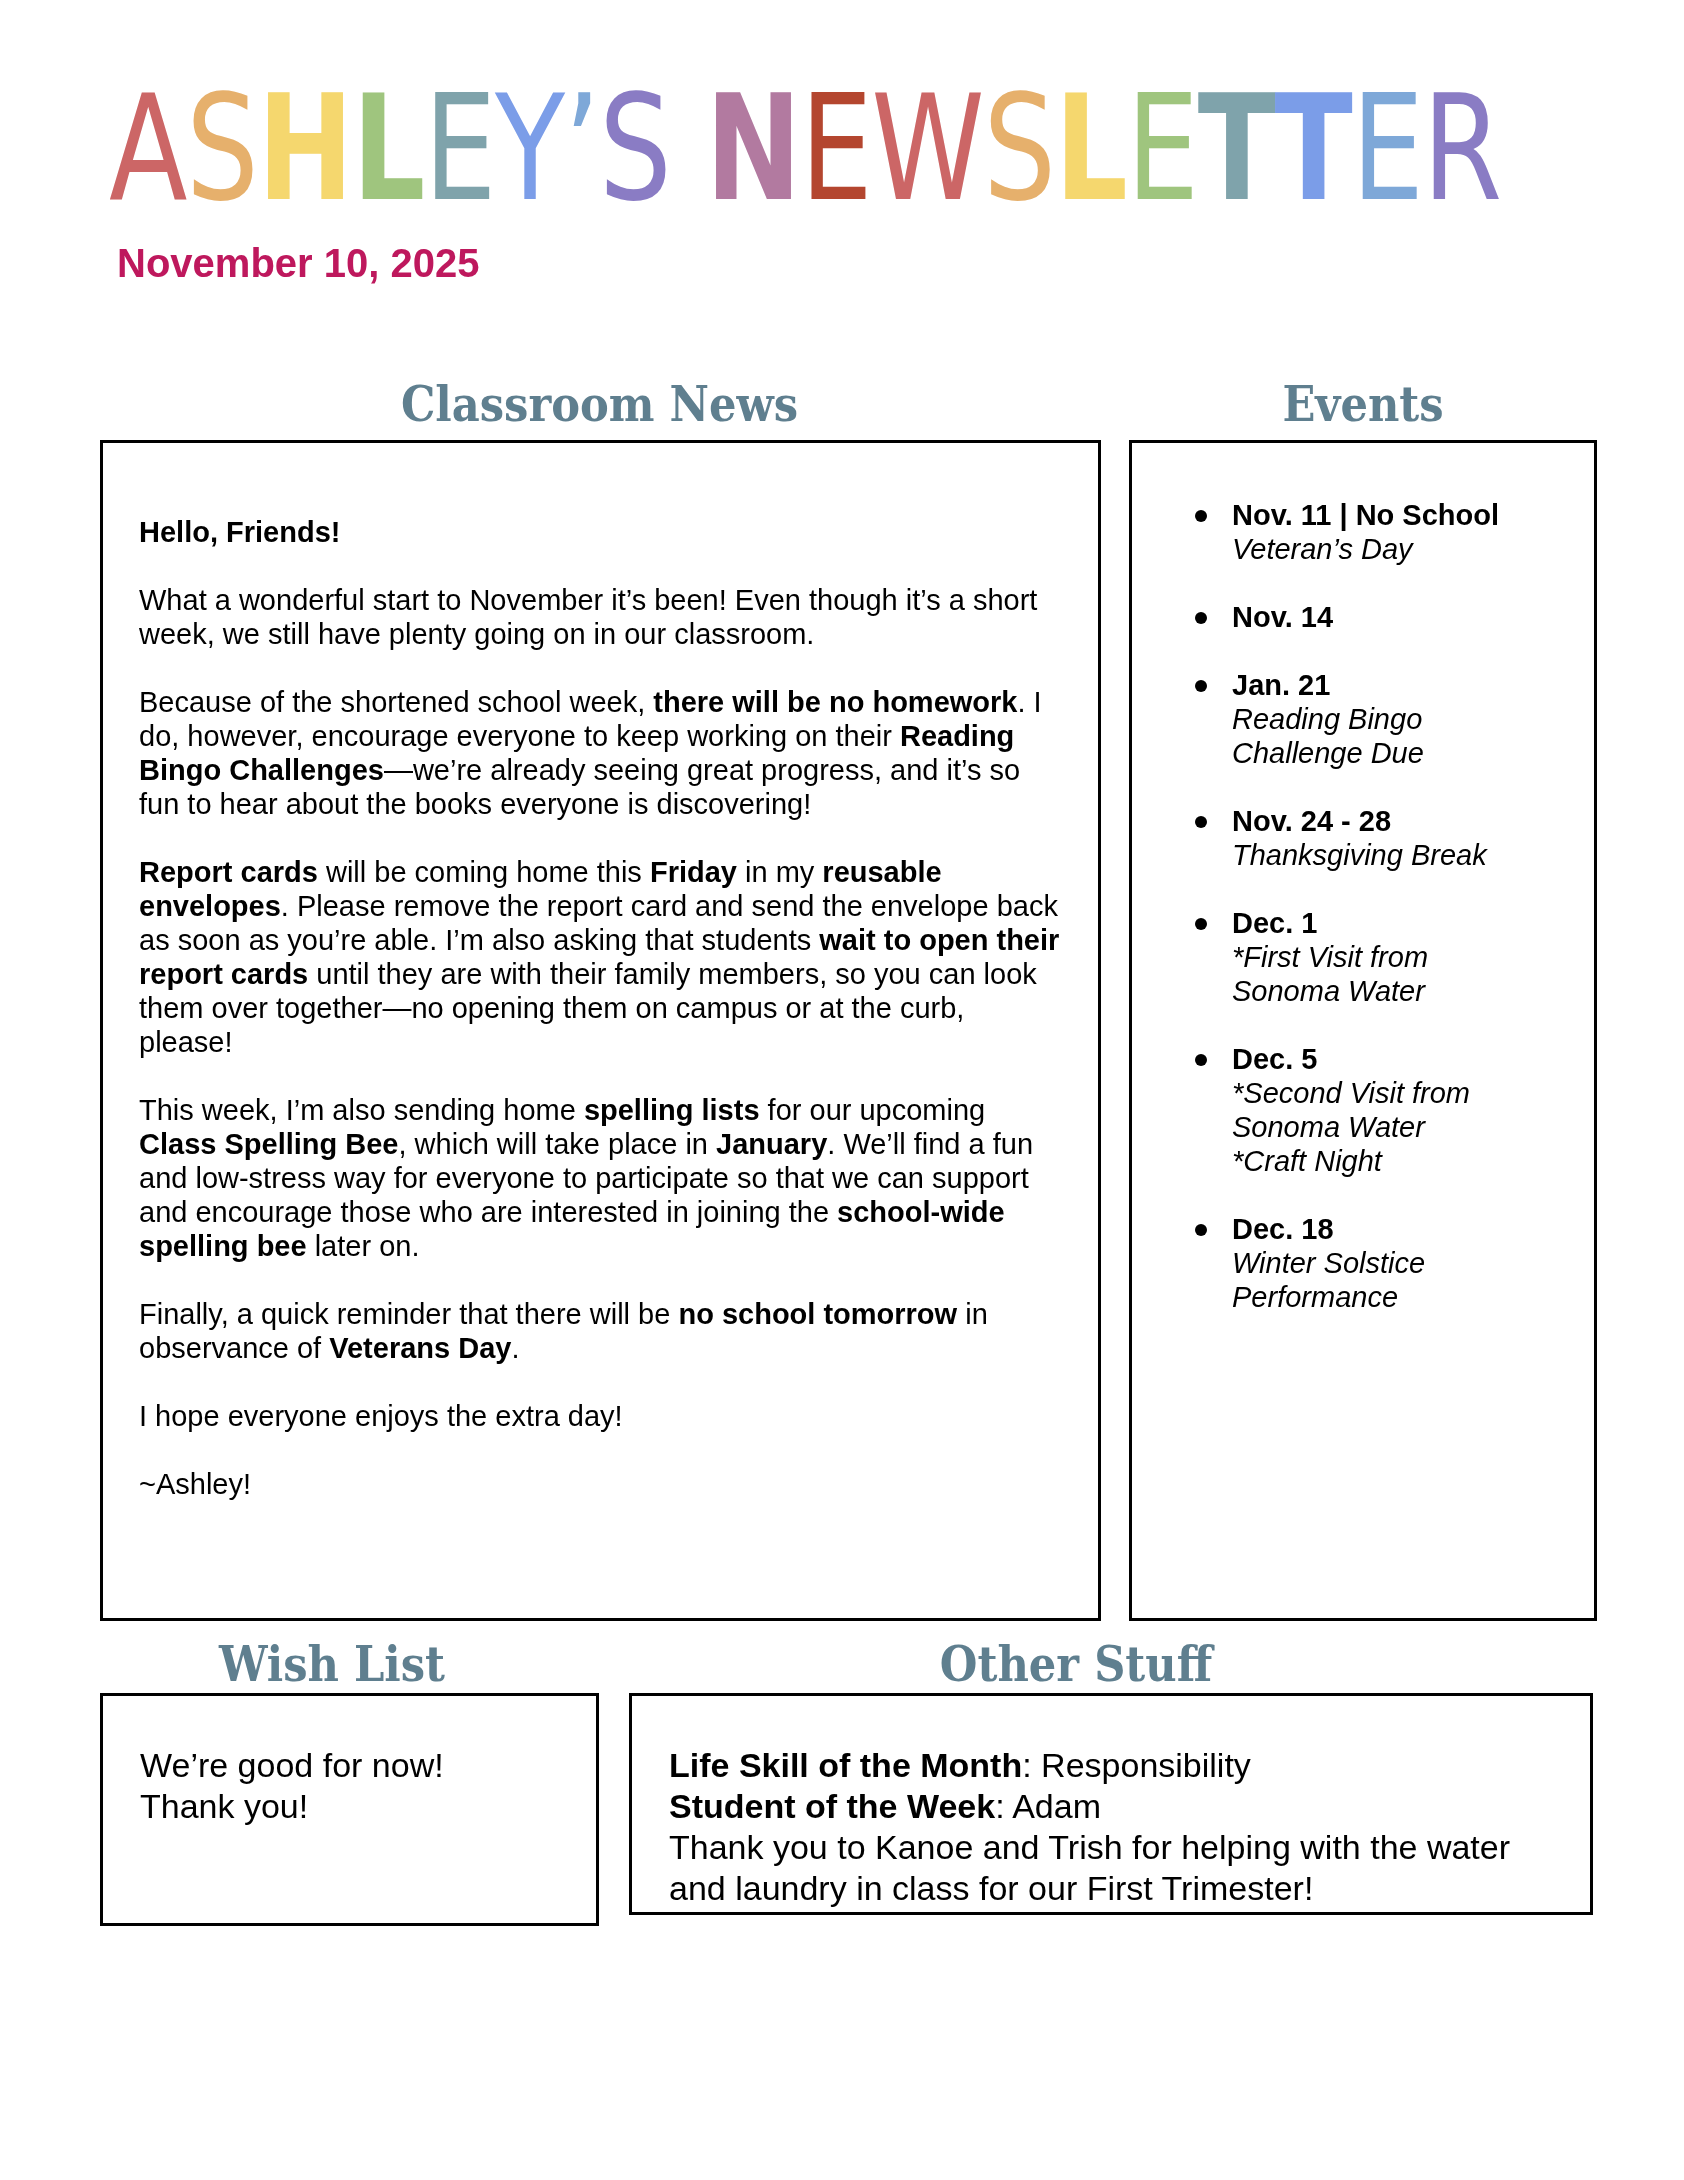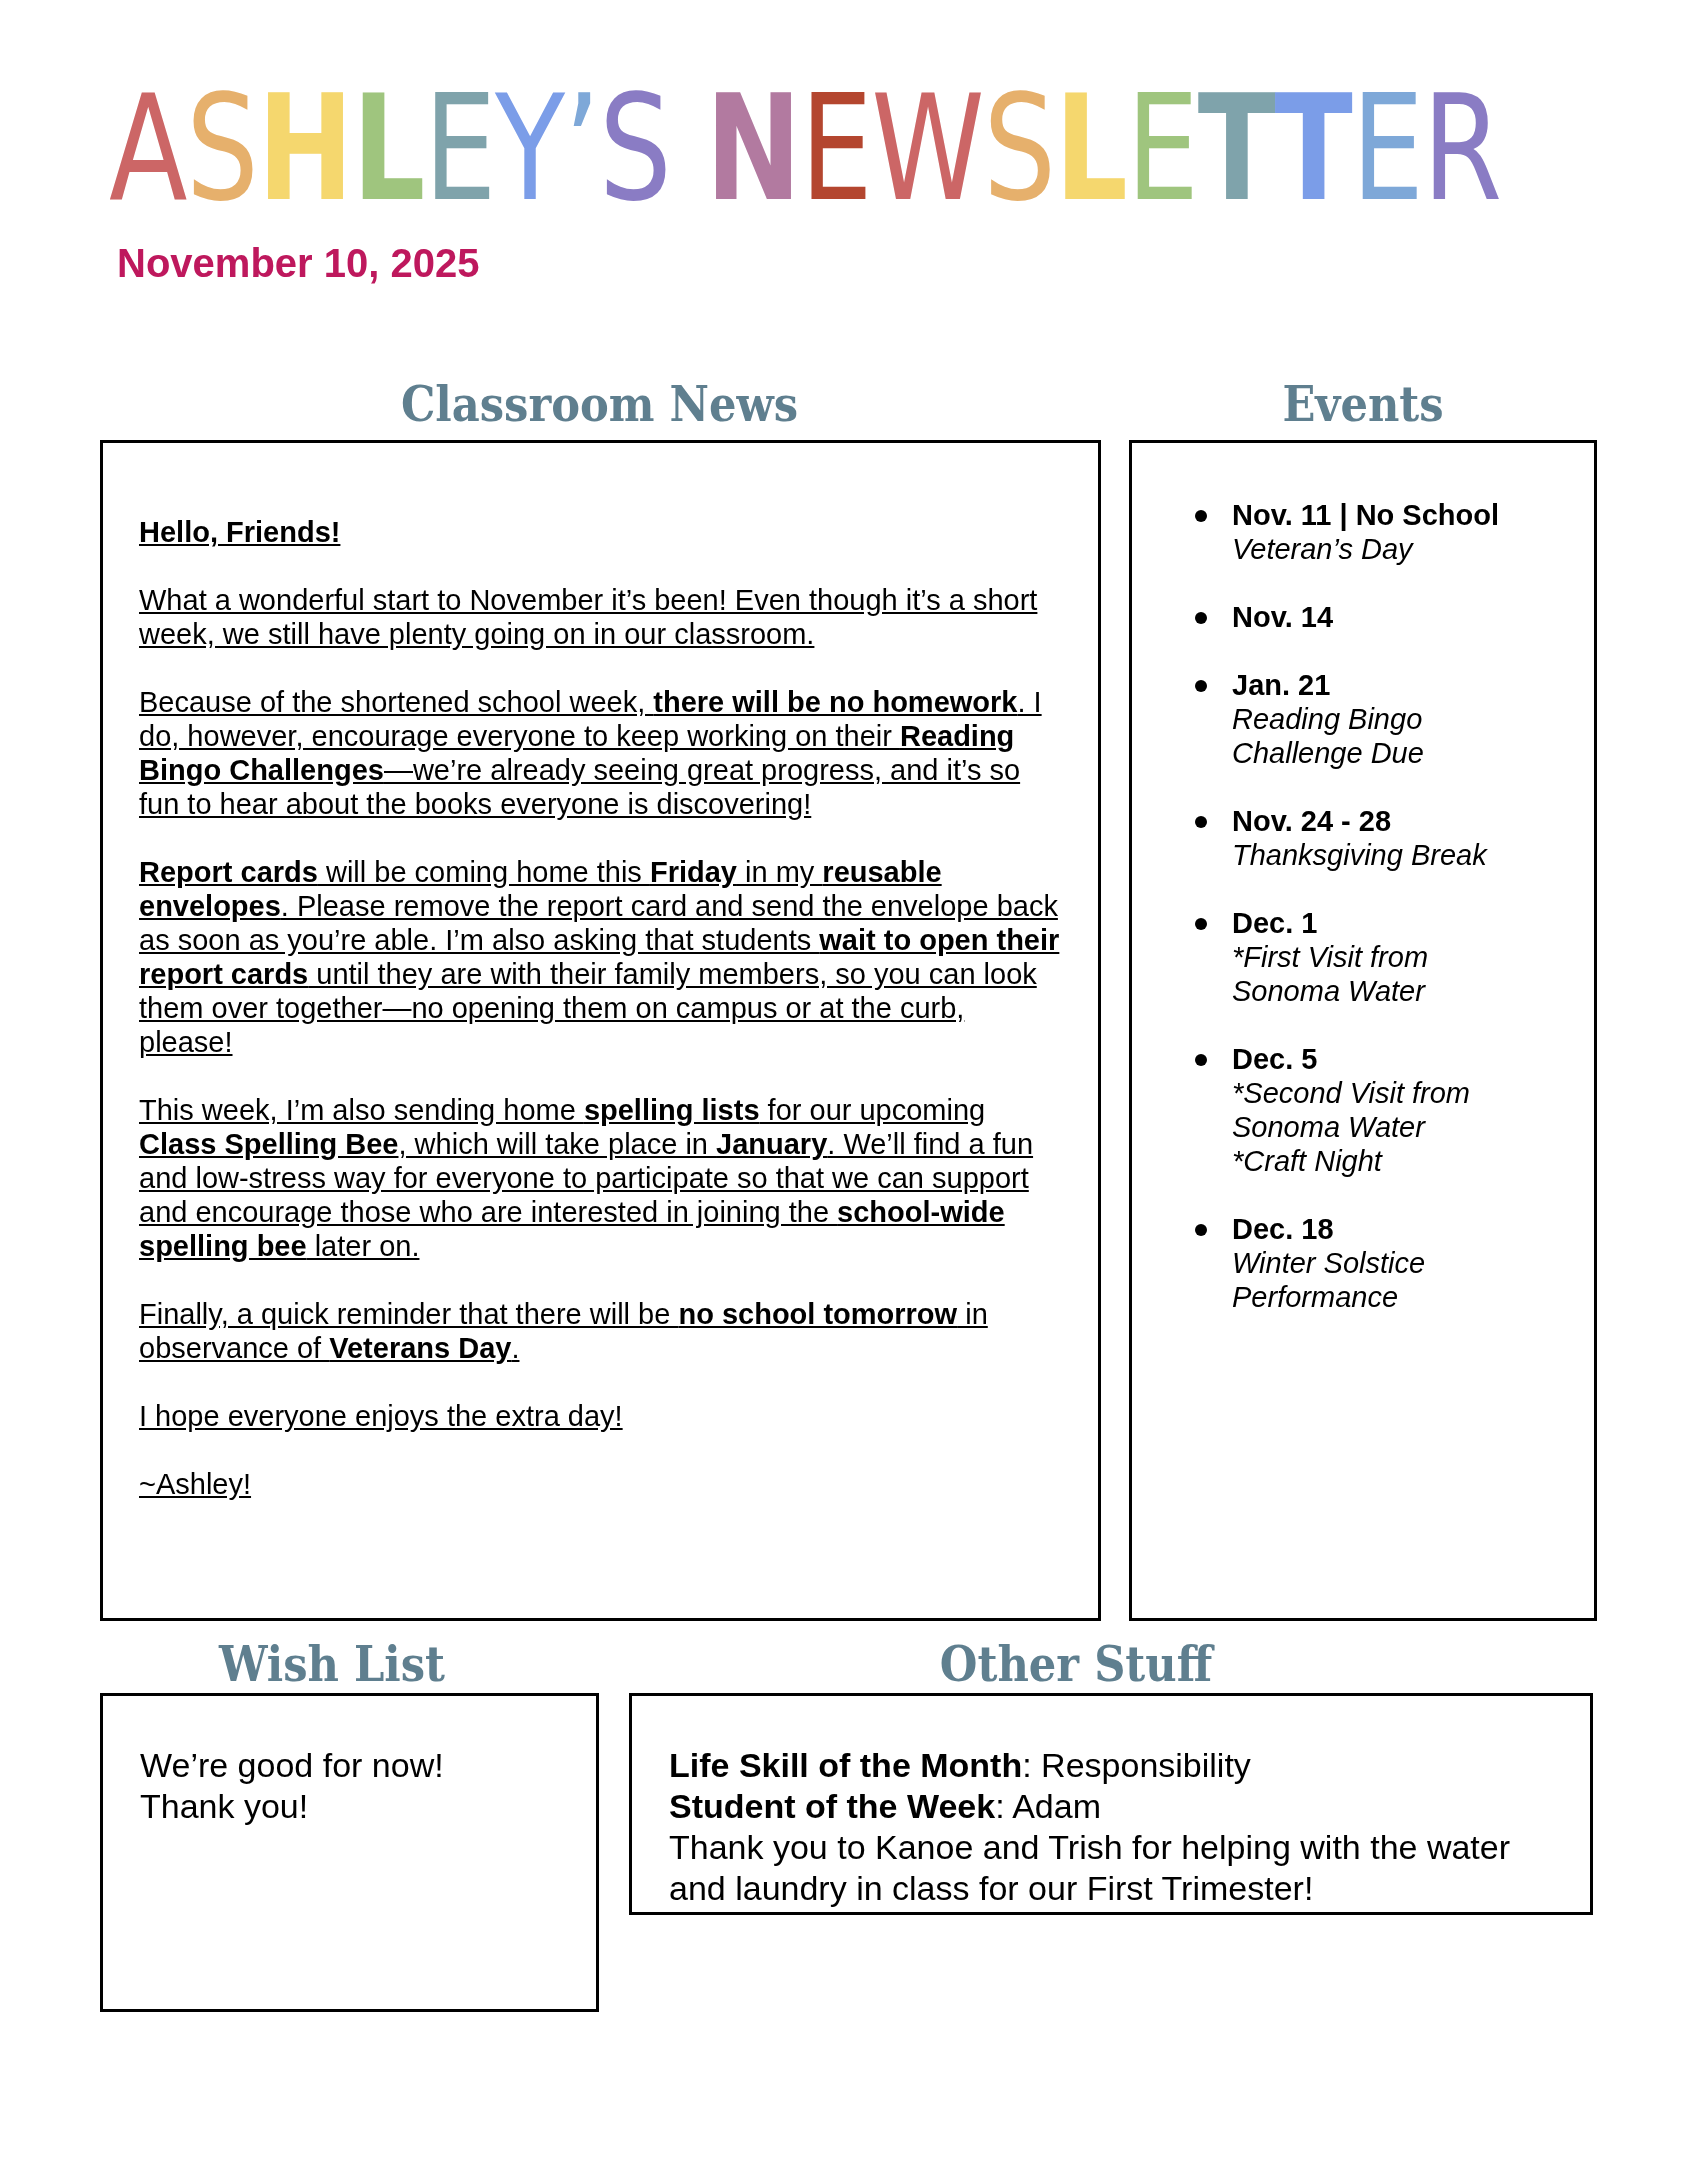--- a/index.html
+++ b/index.html
@@ -8,21 +8,21 @@
     .title { position: absolute; left: 109px; top: 85px; height: 128px; white-space: nowrap;
       font-family: "DejaVu Sans", sans-serif; font-weight: normal; font-size: 147px; line-height: 128px;
       letter-spacing: -1.7px; transform: scaleX(0.78); transform-origin: left top; }
     .title span { display: inline-block; }
     .title .thick { font-weight: bold; }
     .date { position: absolute; left: 117px; top: 241px; font-size: 40px; font-weight: bold; }
     .heading { position: absolute; font-family: "DejaVu Serif", serif; font-weight: bold;
       font-size: 48px; line-height: 51px; text-align: center; transform: scaleX(0.9); }
     .box { position: absolute; border: 3.4px solid #000; box-sizing: border-box; }
     .news-text { position: absolute; left: 36px; top: 72px; right: 34px; font-size: 29px; line-height: 34px; }
-    .news-text p { margin: 0 0 34px 0; text-decoration: underline; }
+    .news-text p { margin: 0 0 34px 0; }
     .events-list { position: absolute; left: 51px; top: 37px; right: 17px; margin: 12px; padding: 0; list-style: none; }
     .events-list li { position: relative; padding-left: 37px; font-size: 29px; line-height: 34px; margin-bottom: 34px; }
     .events-list .bullet { position: absolute; left: 0; top: 12px; width: 12px; height: 12px; border-radius: 50%; background: #000; }
     .events-list .ev-date { font-weight: bold; display: block; }
     .events-list .ev-desc { font-style: italic; display: block; white-space: pre-line; }
     .big-text { font-size: 34px; line-height: 41px; }
   </style>
 </head>
 <body>
 
@@ -82,21 +82,21 @@
       <li>
         <span class="bullet"></span>
         <span class="ev-date">Dec. 18</span>
         <span class="ev-desc">Winter Solstice
 Performance</span>
       </li>
     </ul>
 </div>
 
 <div class="heading section-heading" style="left: 100px; top: 1639px; width: 464px; color: rgb(95, 127, 143);">Wish List</div>
-<div class="box" style="left:100px; top:1693px; width:499px; height:319px;">
+<div class="box" style="left:100px; top:1693px; width:499px; height:233px;">
   <div class="big-text" style="position:absolute; left:37px; top:49px;">
     <div>We’re good for now!</div>
     <div>Thank you!</div>
   </div>
 </div>
 
 <div class="heading section-heading" style="left: 629px; top: 1639px; width: 894px; color: rgb(95, 127, 143);">Other Stuff</div>
 <div class="box" style="left:629px; top:1693px; width:964px; height:222px;">
   <div class="big-text" style="position:absolute; left:37px; top:49px; right:25.6px;">
     <div>

